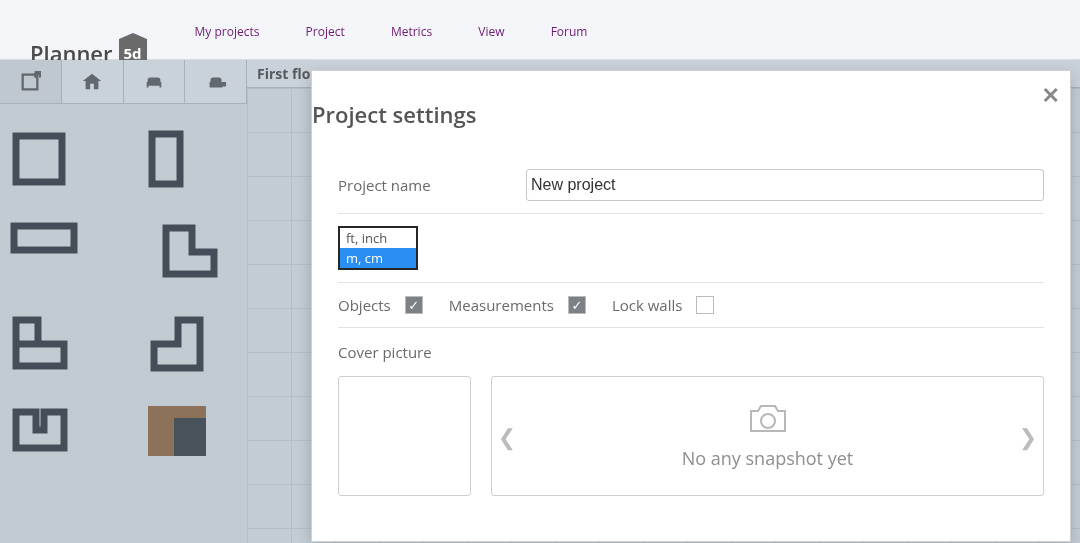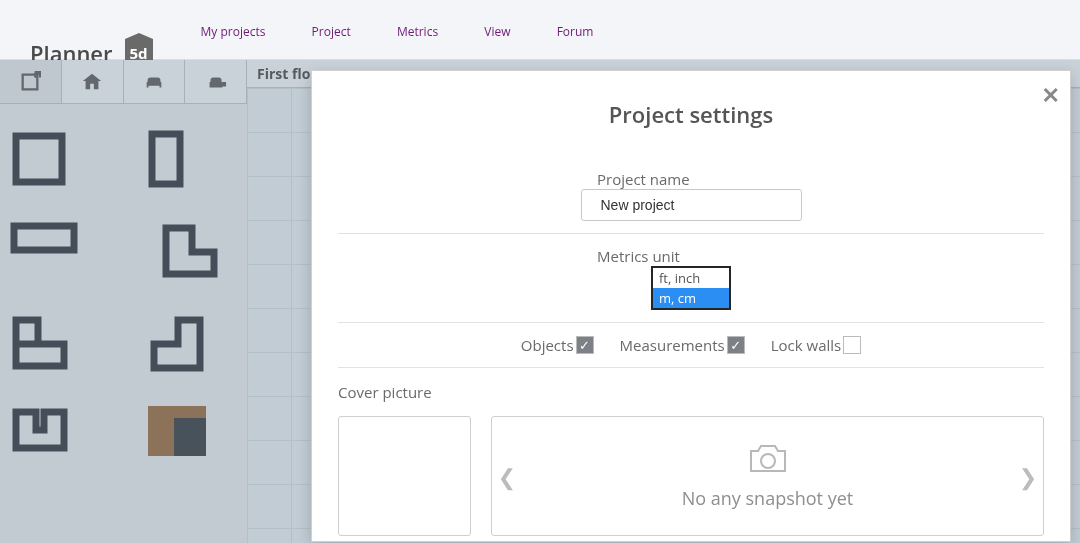--- a/index.html
+++ b/index.html
@@ -18,21 +18,21 @@
     height: 60px;
     background: #f3f5f8;
     border-bottom: 1px solid #dadde0;
     display: flex;
     align-items: center;
     padding-left: 30px;
   }
   .logo {
     display: flex;
     align-items: center;
-    gap: 12px;
+    gap: 6px;
     margin-right: 48px;
     margin-top: 47px;
   }
   .logo-text { font-size: 22px; font-weight: 600; color: #4a4a4a; }
   .logo-badge {
     width: 28px; height: 28px; background: #6a6a6a;
     display: flex; align-items: center; justify-content: center;
     color: #fff; font-size: 15px; font-weight: bold;
     position: relative;
   }
@@ -98,54 +98,53 @@
     position:absolute; left:311px; top:70px; width:760px; height:472px;
     background:#fff; border:1px solid #d0d0d0;
     box-shadow:0 4px 14px rgba(0,0,0,.18);
     z-index:10; padding:0;
   }
   .modal-close {
     position:absolute; right:10px; top:8px;
     font-size:22px; color:#888; cursor:pointer; font-weight:bold;
   }
   .modal-title {
-    text-align:center; font-size:22px; color:#555; font-weight:600;
+    font-size:22px; color:#555; font-weight:600;
     margin-top:28px; margin-bottom:28px;
   }
   .modal-body { padding:0 26px; }
   .field {
     display:flex; align-items:center; padding:12px 0;
     border-bottom:1px solid #e3e3e3;
-    flex-direction:column;
   }
   .field-label { width:188px; font-size:15px; color:#6a6a6a; }
   .field-control { flex:1; display:flex; align-items:center; gap:8px; }
 
   .text-input {
     flex:1; height:32px; border:1px solid #c8c8c8; border-radius:3px;
-    padding:0 19px; font-size:14px; color:#333;
+    padding:0 4px; font-size:16px; color:#333;
   }
 
   
   .swatch-row { display:flex; gap:3px; }
   .swatch {
     width:52px; height:52px; border:1px solid #c8c8c8; cursor:pointer; flex:0 0 auto;
   }
 
   
   .dropdown {
     position:relative; width:80px; border:2px solid #262626; background:#fff;
     font-size:13px;
   }
   .dropdown-opt { padding:1px 6px; cursor:pointer; }
   .dropdown-opt.sel { background:#2a8ef2; color:#fff; }
 
   
   .checkline { display:flex; gap:26px; align-items:center; }
-  .chk-group { display:flex; align-items:center; gap:2px; font-size:15px; color:#6a6a6a; }
+  .chk-group { display:flex; align-items:center; gap:14px; font-size:15px; color:#6a6a6a; }
   .chk { width:18px; height:18px; border:1px solid #bbb; background:#fff; display:inline-flex; align-items:center; justify-content:center; }
   .chk.on { background:#7c8087; color:#fff; font-size:13px; }
 
   
   .cover-row { display:flex; gap:20px; padding-top:14px; }
   .cover-thumb {
     width:133px; height:120px; border:1px solid #cfcfcf; border-radius:3px;
   }
   .cover-carousel {
     flex:1; height:120px; border:1px solid #cfcfcf; border-radius:3px;
@@ -253,21 +252,20 @@
 
     <div class="field">
       <div class="field-label">Project name</div>
       <div class="field-control">
         <input class="text-input" value="New project" style="">
       </div>
     </div>
 
 
     <div class="field">
-      <div class="field-label">Metrics unit</div>
       <div class="field-control">
         <div class="dropdown">
           <div class="dropdown-opt">ft, inch</div>
           <div class="dropdown-opt sel">m, cm</div>
         </div>
       </div>
     </div>
 
     <div class="field">
       <div class="field-control checkline">

